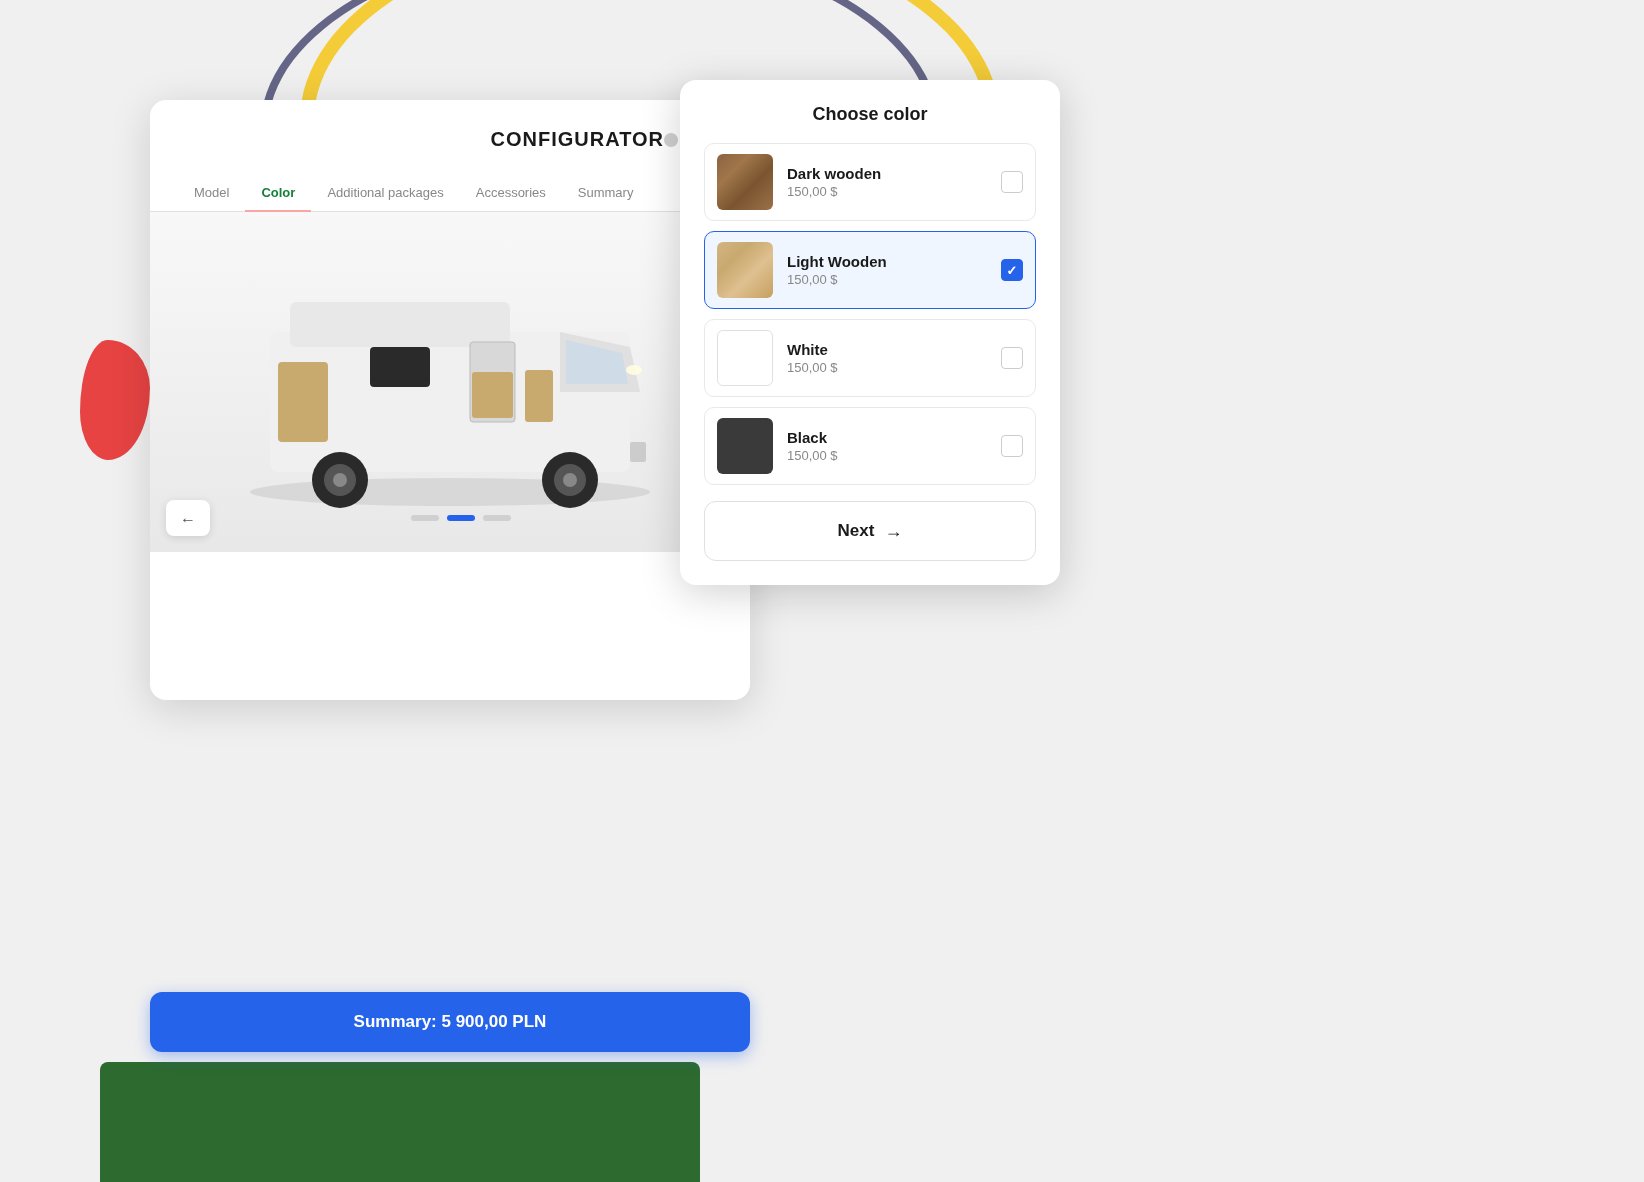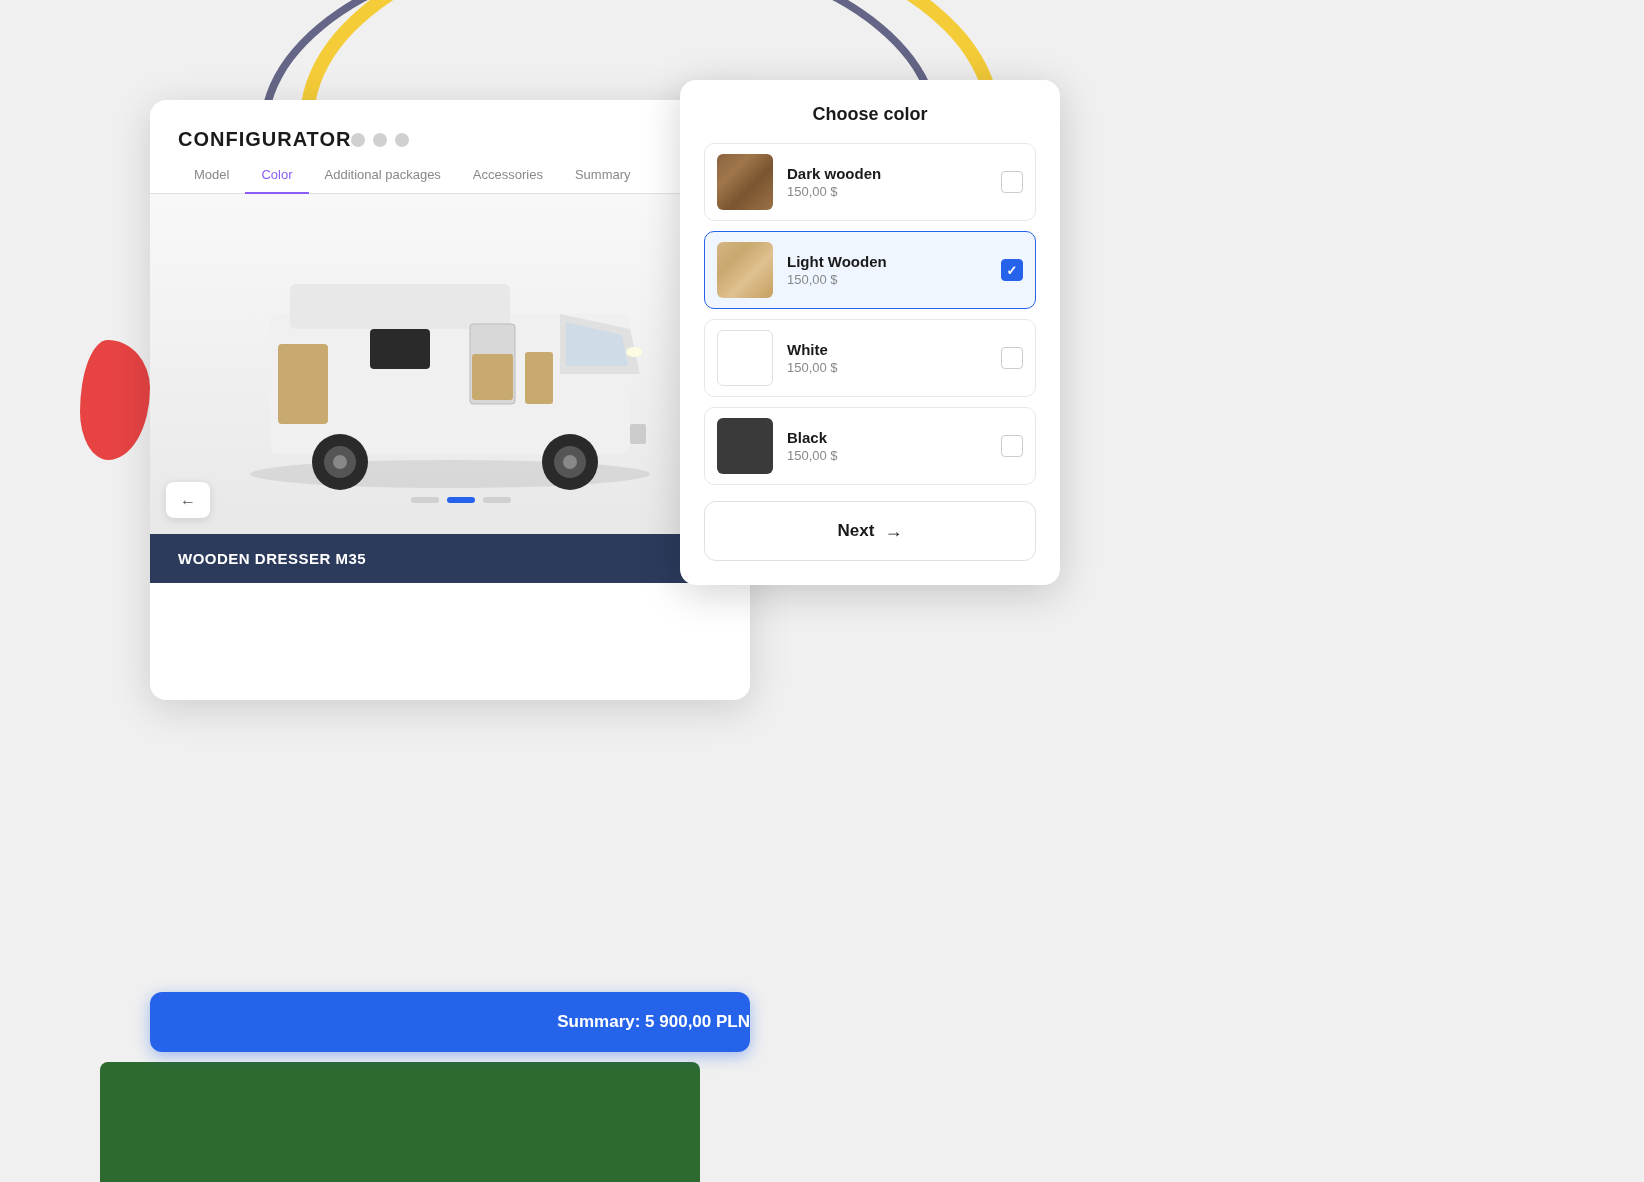--- a/index.html
+++ b/index.html
@@ -74,22 +74,22 @@
       overflow: hidden;
     }
 
     .config-header {
       padding: 28px 28px 0 28px;
     }
 
     .config-title-bar {
       display: flex;
       align-items: center;
-      justify-content: flex-start;
-      margin-bottom: 6px;
+      justify-content: flex-end;
+      margin-bottom: 24px;
     }
 
     .config-title {
       font-size: 20px;
       font-weight: 700;
       letter-spacing: 1px;
       color: #1a1a1a;
     }
 
     .step-dots {
@@ -117,23 +117,23 @@
       padding: 10px 16px;
       font-size: 13px;
       color: #888;
       cursor: pointer;
       border-bottom: 2px solid transparent;
       margin-bottom: -1px;
       white-space: nowrap;
     }
 
     .nav-tab.active {
-      color: #8b5cf6;
-      font-weight: 400;
-      border-bottom: 2px solid #8b5cf6;
+      color: #15803d;
+      font-weight: 700;
+      border-bottom: 2px solid #fca5a5;
     }
 
     
     .rv-area {
       position: relative;
       width: 100%;
       height: 340px;
       background: linear-gradient(180deg, #f8f8f8 0%, #e8e8e8 100%);
       display: flex;
       align-items: center;
@@ -239,21 +239,21 @@
     .summary-btn {
       position: absolute;
       bottom: 130px;
       left: 150px;
       width: 600px;
       height: 60px;
       background: #2563eb;
       border-radius: 12px;
       display: flex;
       align-items: center;
-      justify-content: flex-end;
+      justify-content: center;
       cursor: pointer;
       box-shadow: 0 4px 16px rgba(37,99,235,0.4);
       z-index: 3;
     }
 
     .summary-text {
       color: white;
       font-size: 17px;
       font-weight: 600;
     }
@@ -466,23 +466,20 @@
         <div class="slide-dot active"></div>
         <div class="slide-dot"></div>
       </div>
       <div class="turn-btn">
         <span class="turn-icon">↺</span>
         <span class="turn-label">Turn</span>
       </div>
     </div>
   </div>
 
-  <div class="product-footer">
-    <span class="product-name">WOODEN DRESSER M35</span>
-  </div>
 </div>
 
 <div class="summary-btn">
   <span class="summary-text">Summary:  5 900,00 PLN</span>
 </div>
 
 <div class="color-panel">
   <div class="color-panel-title">Choose color</div>
 
   <div class="color-option">

